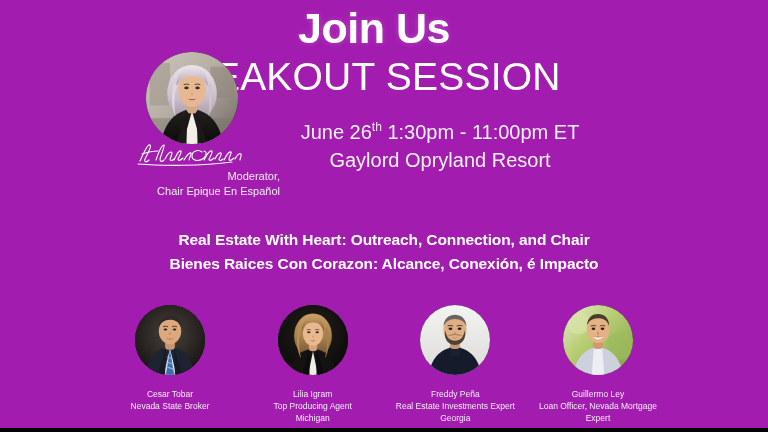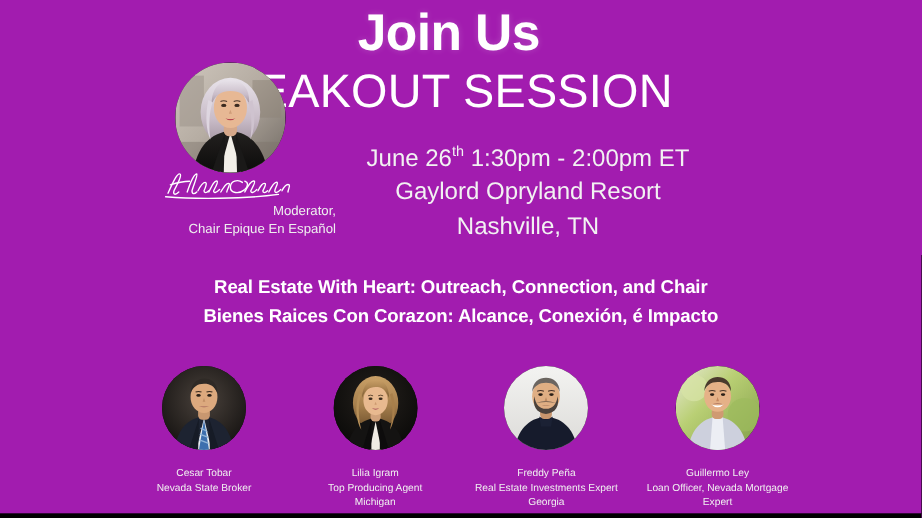--- a/index.html
+++ b/index.html
@@ -158,23 +158,22 @@
 
   <div class="join-us">
     <span class="join-us-inner">Join Us</span>
   </div>
 
   <div class="breakout">
     <span class="breakout-inner">BREAKOUT SESSION</span>
   </div>
 
   <div class="details">
-    <div class="line"><span>June 26</span><sup>th</sup><span> 1:30pm - 2:00pm ET</span></div>
+    <div class="line"><span>June 26</span><sup>th</sup><span> 1:30pm - 11:00pm ET</span></div>
     <div class="line">Gaylord Opryland Resort</div>
-    <div class="line">Nashville, TN</div>
   </div>
 
   <div class="session-titles">
     <div class="line">Real Estate With Heart: Outreach, Connection, and Chair</div>
     <div class="line">Bienes Raices Con Corazon: Alcance, Conexión, é Impacto</div>
   </div>
 
   <div class="moderator">
     <div class="moderator-photo-wrap">
       <div class="avatar" style="width:92px;height:92px;">

